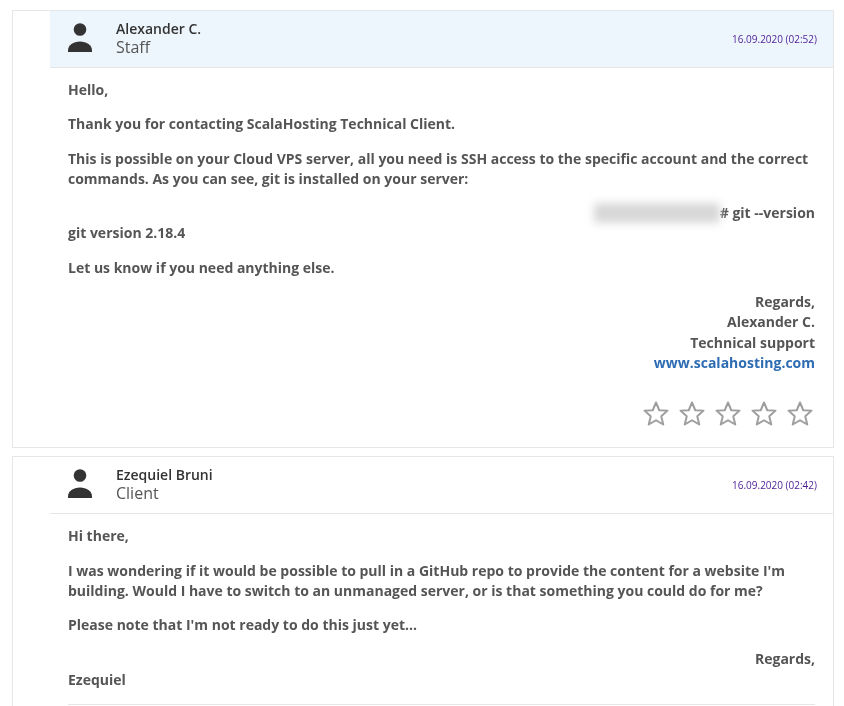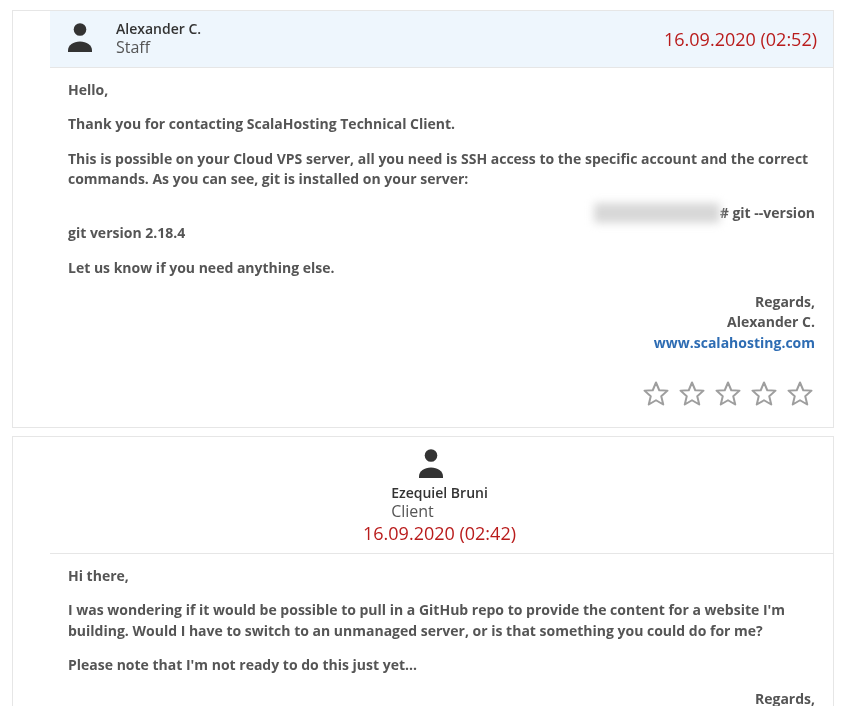--- a/index.html
+++ b/index.html
@@ -14,30 +14,30 @@
     border: 1px solid #e6e6e6;
     margin-bottom: 8px;
     padding-left: 37px;
   }
   .hdr {
     display: flex; align-items: center;
     padding: 8px 16px 8px 12px;
     border-bottom: 1px solid #e6e6e6;
   }
   .hdr.staff { background: #eef6fd; }
-  .hdr.client { background: #ffffff; flex-direction: column; }
+  .hdr.client { background: #ffffff; }
   .avatar {
     width: 36px; flex: 0 0 36px;
     margin-right: 18px;
     color: #333;
   }
   .who { flex: 1 1 auto; line-height: 1.2; }
   .name { font-weight: 600; color: #333; font-size: 14px; }
   .role { font-size: 16px; color: #555; }
-  .ts { font-size: 18px; color: #b91c1c; white-space: nowrap; }
+  .ts { font-size: 10px; color: #4c1d95; white-space: nowrap; }
   .body { padding: 12px 18px 18px 18px; line-height: 1.45; color:#555; }
   .body p { margin: 0 0 14px 0; font-weight: bold; }
   .body p.tight { margin-bottom: 0; text-align: right; }
   a.link { color: #2d6cb3; text-decoration: none; }
   .blur {
     display:inline-block; filter: blur(4px);
     background: #d8d8d8; color:#d8d8d8; border-radius:2px;
     user-select:none;
   }
   .rating {
@@ -68,20 +68,21 @@
     <p>Hello,</p>
     <p>Thank you for contacting ScalaHosting Technical Client.</p>
     <p>This is possible on your Cloud VPS server, all you need is SSH access to the specific account and the correct commands. As you can see, git is installed on your server:</p>
     <p class="tight">
       <span class="blur">[root@cloud ~~~~]</span><span># git --version</span>
     </p>
     <p>git version 2.18.4</p>
     <p>Let us know if you need anything else.</p>
     <p class="tight">Regards,</p>
     <p class="tight">Alexander C.</p>
+    <p class="tight">Technical support</p>
     <p class="tight"><a href="#" class="link">www.scalahosting.com</a></p>
   </div>
   <div class="rating">
     <span><svg viewBox="0 0 24 24" fill="none" stroke="currentColor" stroke-width="1.6" stroke-linejoin="round">
           <polygon points="12 2.8 14.6 9 21.2 9.3 16.2 13.8 17.8 20.4 12 17 6.2 20.4 7.8 13.8 2.8 9.3 9.4 9"></polygon>
         </svg></span>
     <span><svg viewBox="0 0 24 24" fill="none" stroke="currentColor" stroke-width="1.6" stroke-linejoin="round">
           <polygon points="12 2.8 14.6 9 21.2 9.3 16.2 13.8 17.8 20.4 12 17 6.2 20.4 7.8 13.8 2.8 9.3 9.4 9"></polygon>
         </svg></span>
     <span><svg viewBox="0 0 24 24" fill="none" stroke="currentColor" stroke-width="1.6" stroke-linejoin="round">

